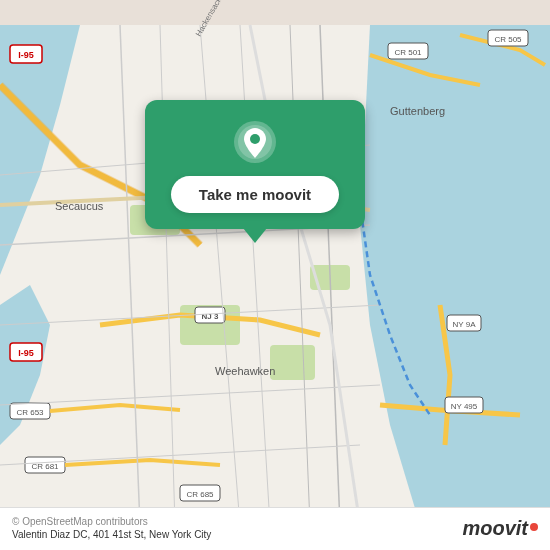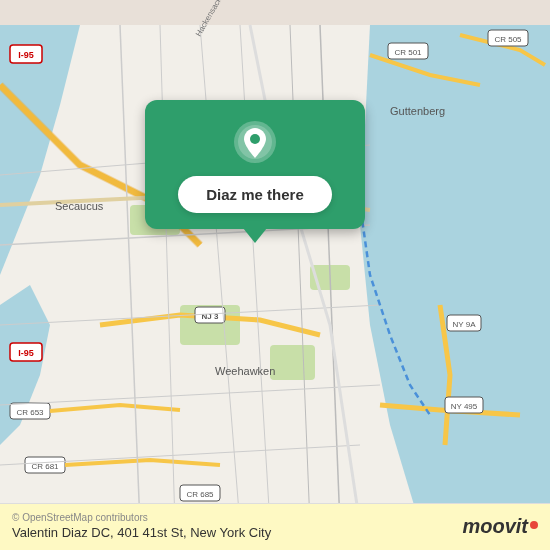--- a/index.html
+++ b/index.html
@@ -34,41 +34,41 @@
       width: 100%;
       height: 100%;
     }
 
     
     #bottom-bar {
       position: absolute;
       bottom: 0;
       left: 0;
       right: 0;
-      background: #fef9c3;
+      background: #ffffff;
       padding: 8px 12px 10px 12px;
       display: flex;
       align-items: center;
       justify-content: space-between;
       border-top: 1px solid #ddd;
       z-index: 10;
     }
 
     #bottom-bar-left {
       display: flex;
       flex-direction: column;
     }
 
     #attribution {
       font-size: 10px;
       color: #888;
     }
 
     #location-text {
-      font-size: 13px;
+      font-size: 10px;
       color: #333;
       font-weight: 500;
       margin-top: 2px;
     }
 
     #moovit-logo {
       display: flex;
       align-items: center;
       gap: 2px;
     }
@@ -224,21 +224,21 @@
 
     <div id="popup-card">
 
       <svg id="location-pin" viewBox="0 0 44 44" xmlns="http://www.w3.org/2000/svg">
         <circle cx="22" cy="22" r="21" fill="white" fill-opacity="0.25"></circle>
         <circle cx="22" cy="22" r="17" fill="white" fill-opacity="0.2"></circle>
         <path d="M22 8 C16 8 11 13 11 19 C11 26 22 38 22 38 C22 38 33 26 33 19 C33 13 28 8 22 8 Z" fill="white"></path>
         <circle cx="22" cy="19" r="5" fill="#2e9e6b"></circle>
       </svg>
 
-      <button id="take-me-there-btn">Diaz me there</button>
+      <button id="take-me-there-btn">Take me moovit</button>
     </div>
 
   </div>
 
   <div id="bottom-bar">
     <div id="bottom-bar-left">
       <span id="attribution">© OpenStreetMap contributors</span>
       <span id="location-text">Valentin Diaz DC, 401 41st St, New York City</span>
     </div>
 

